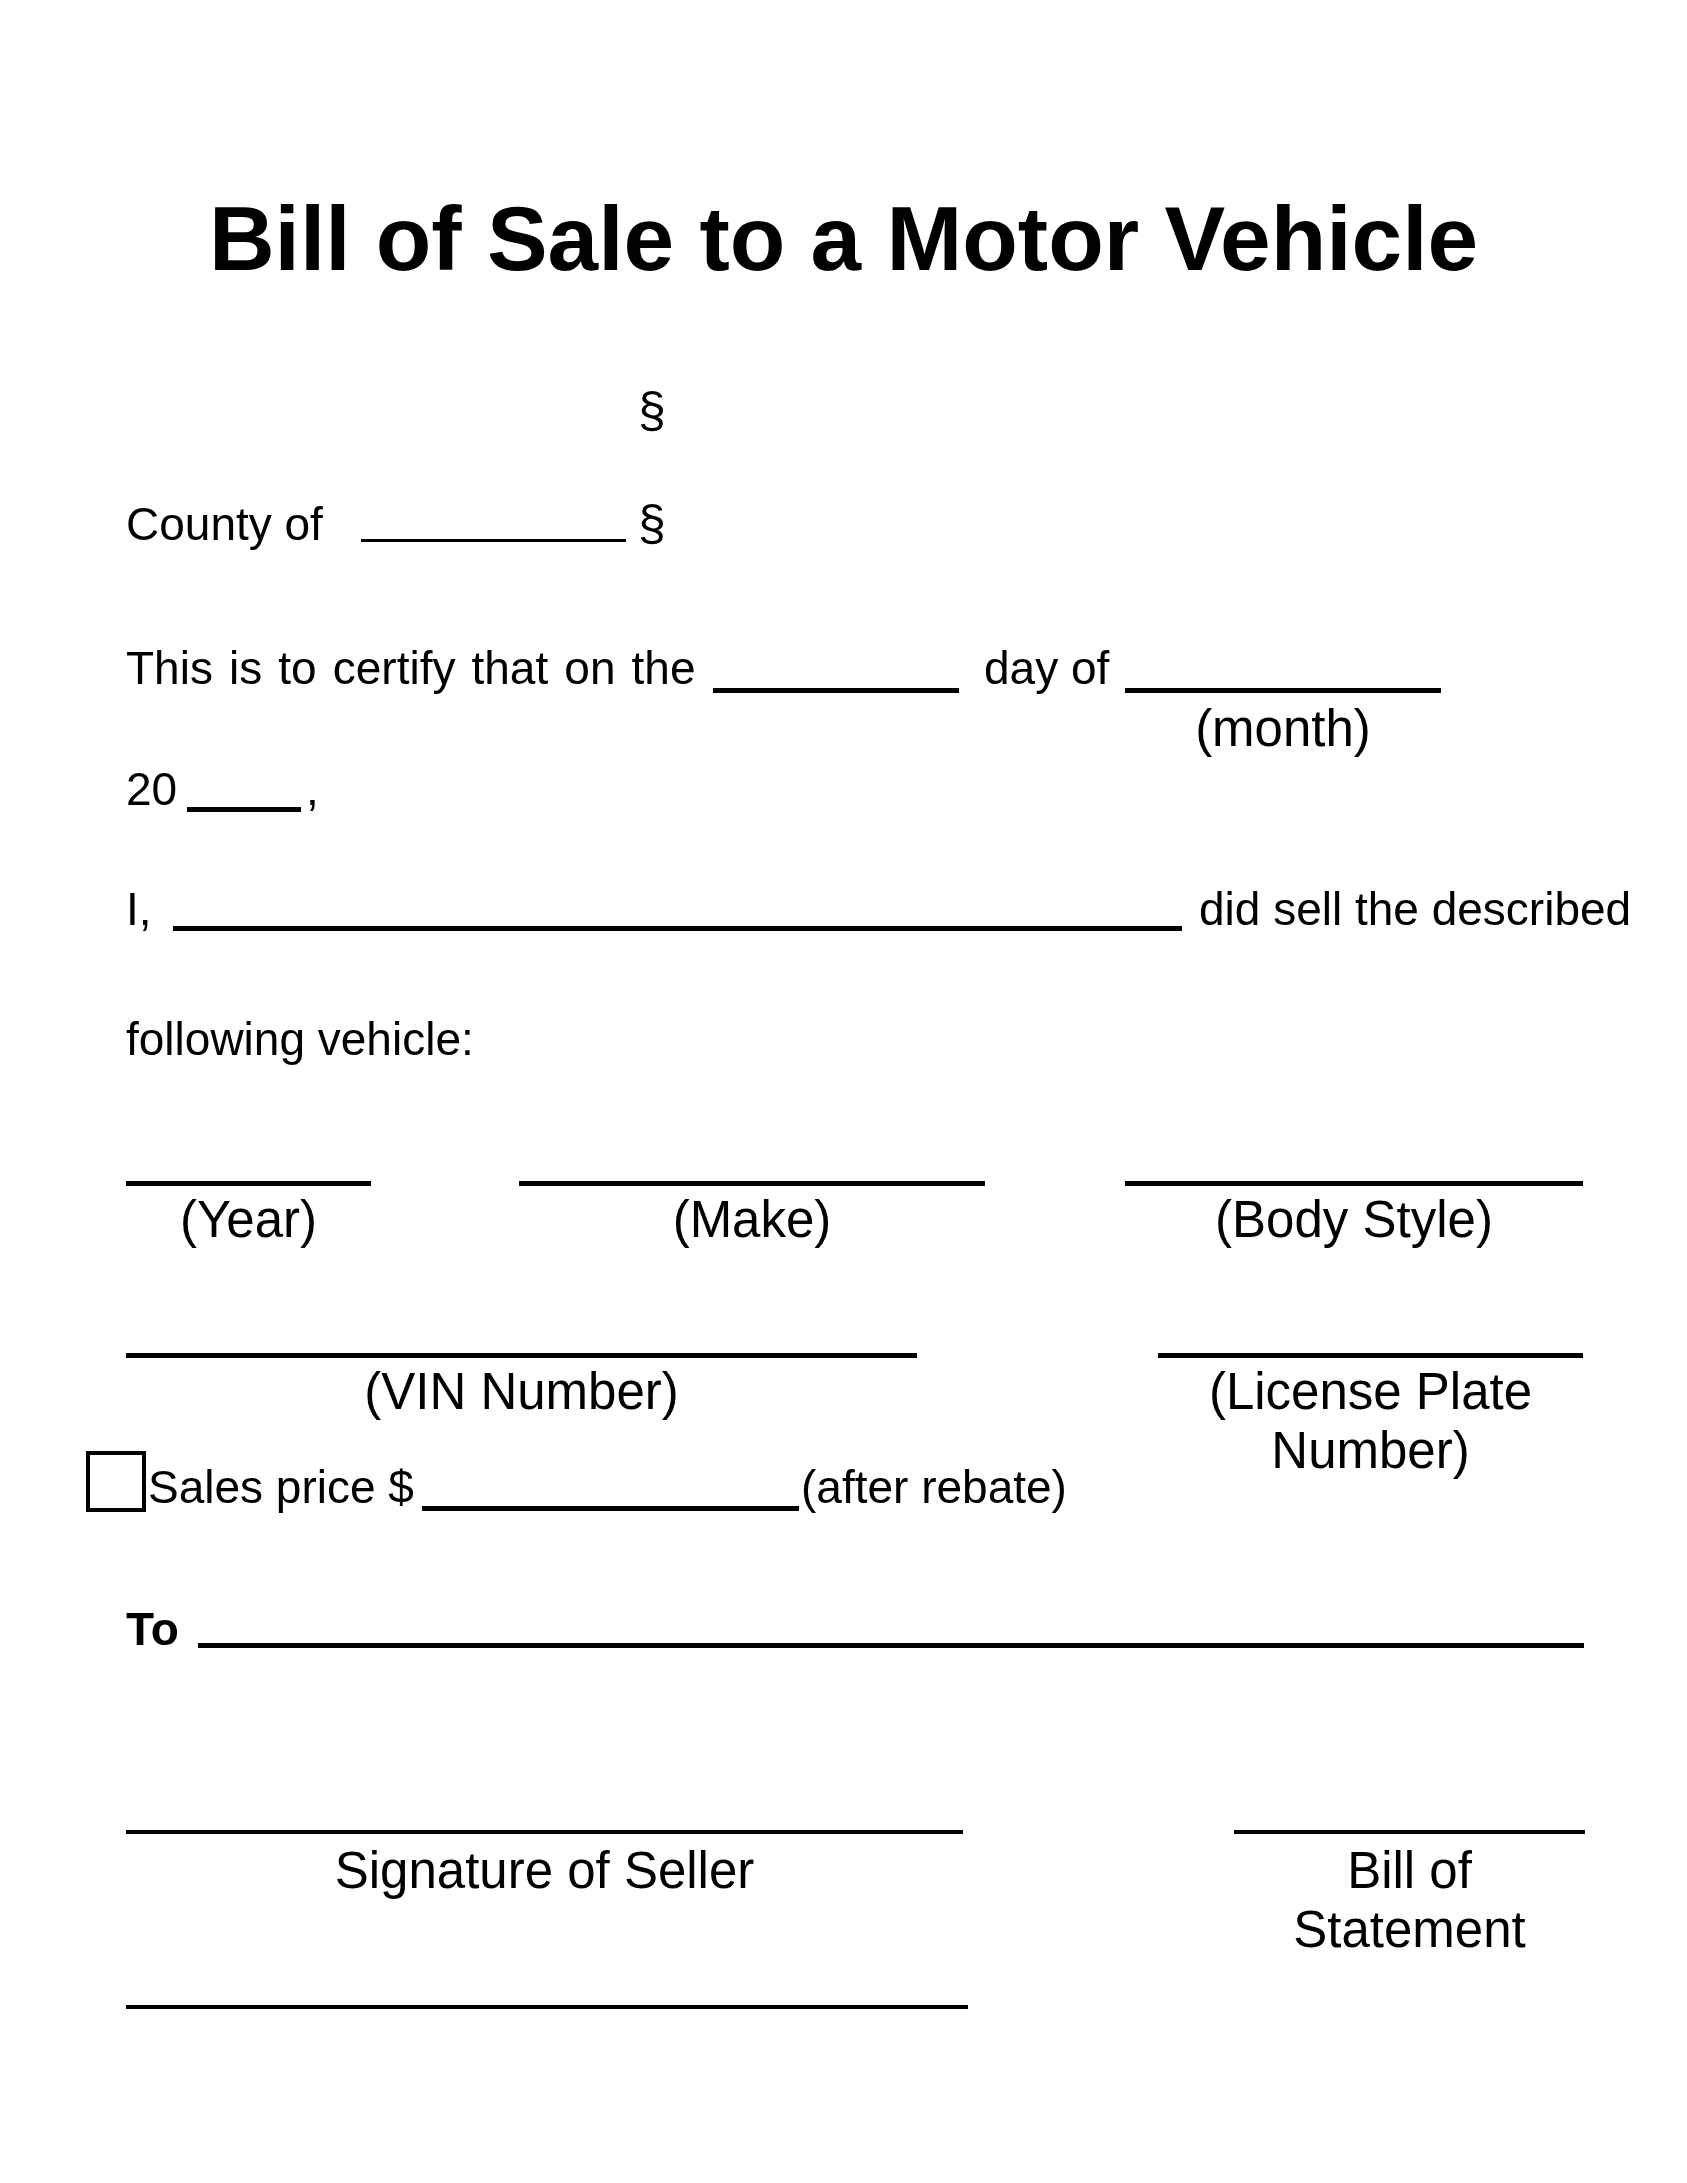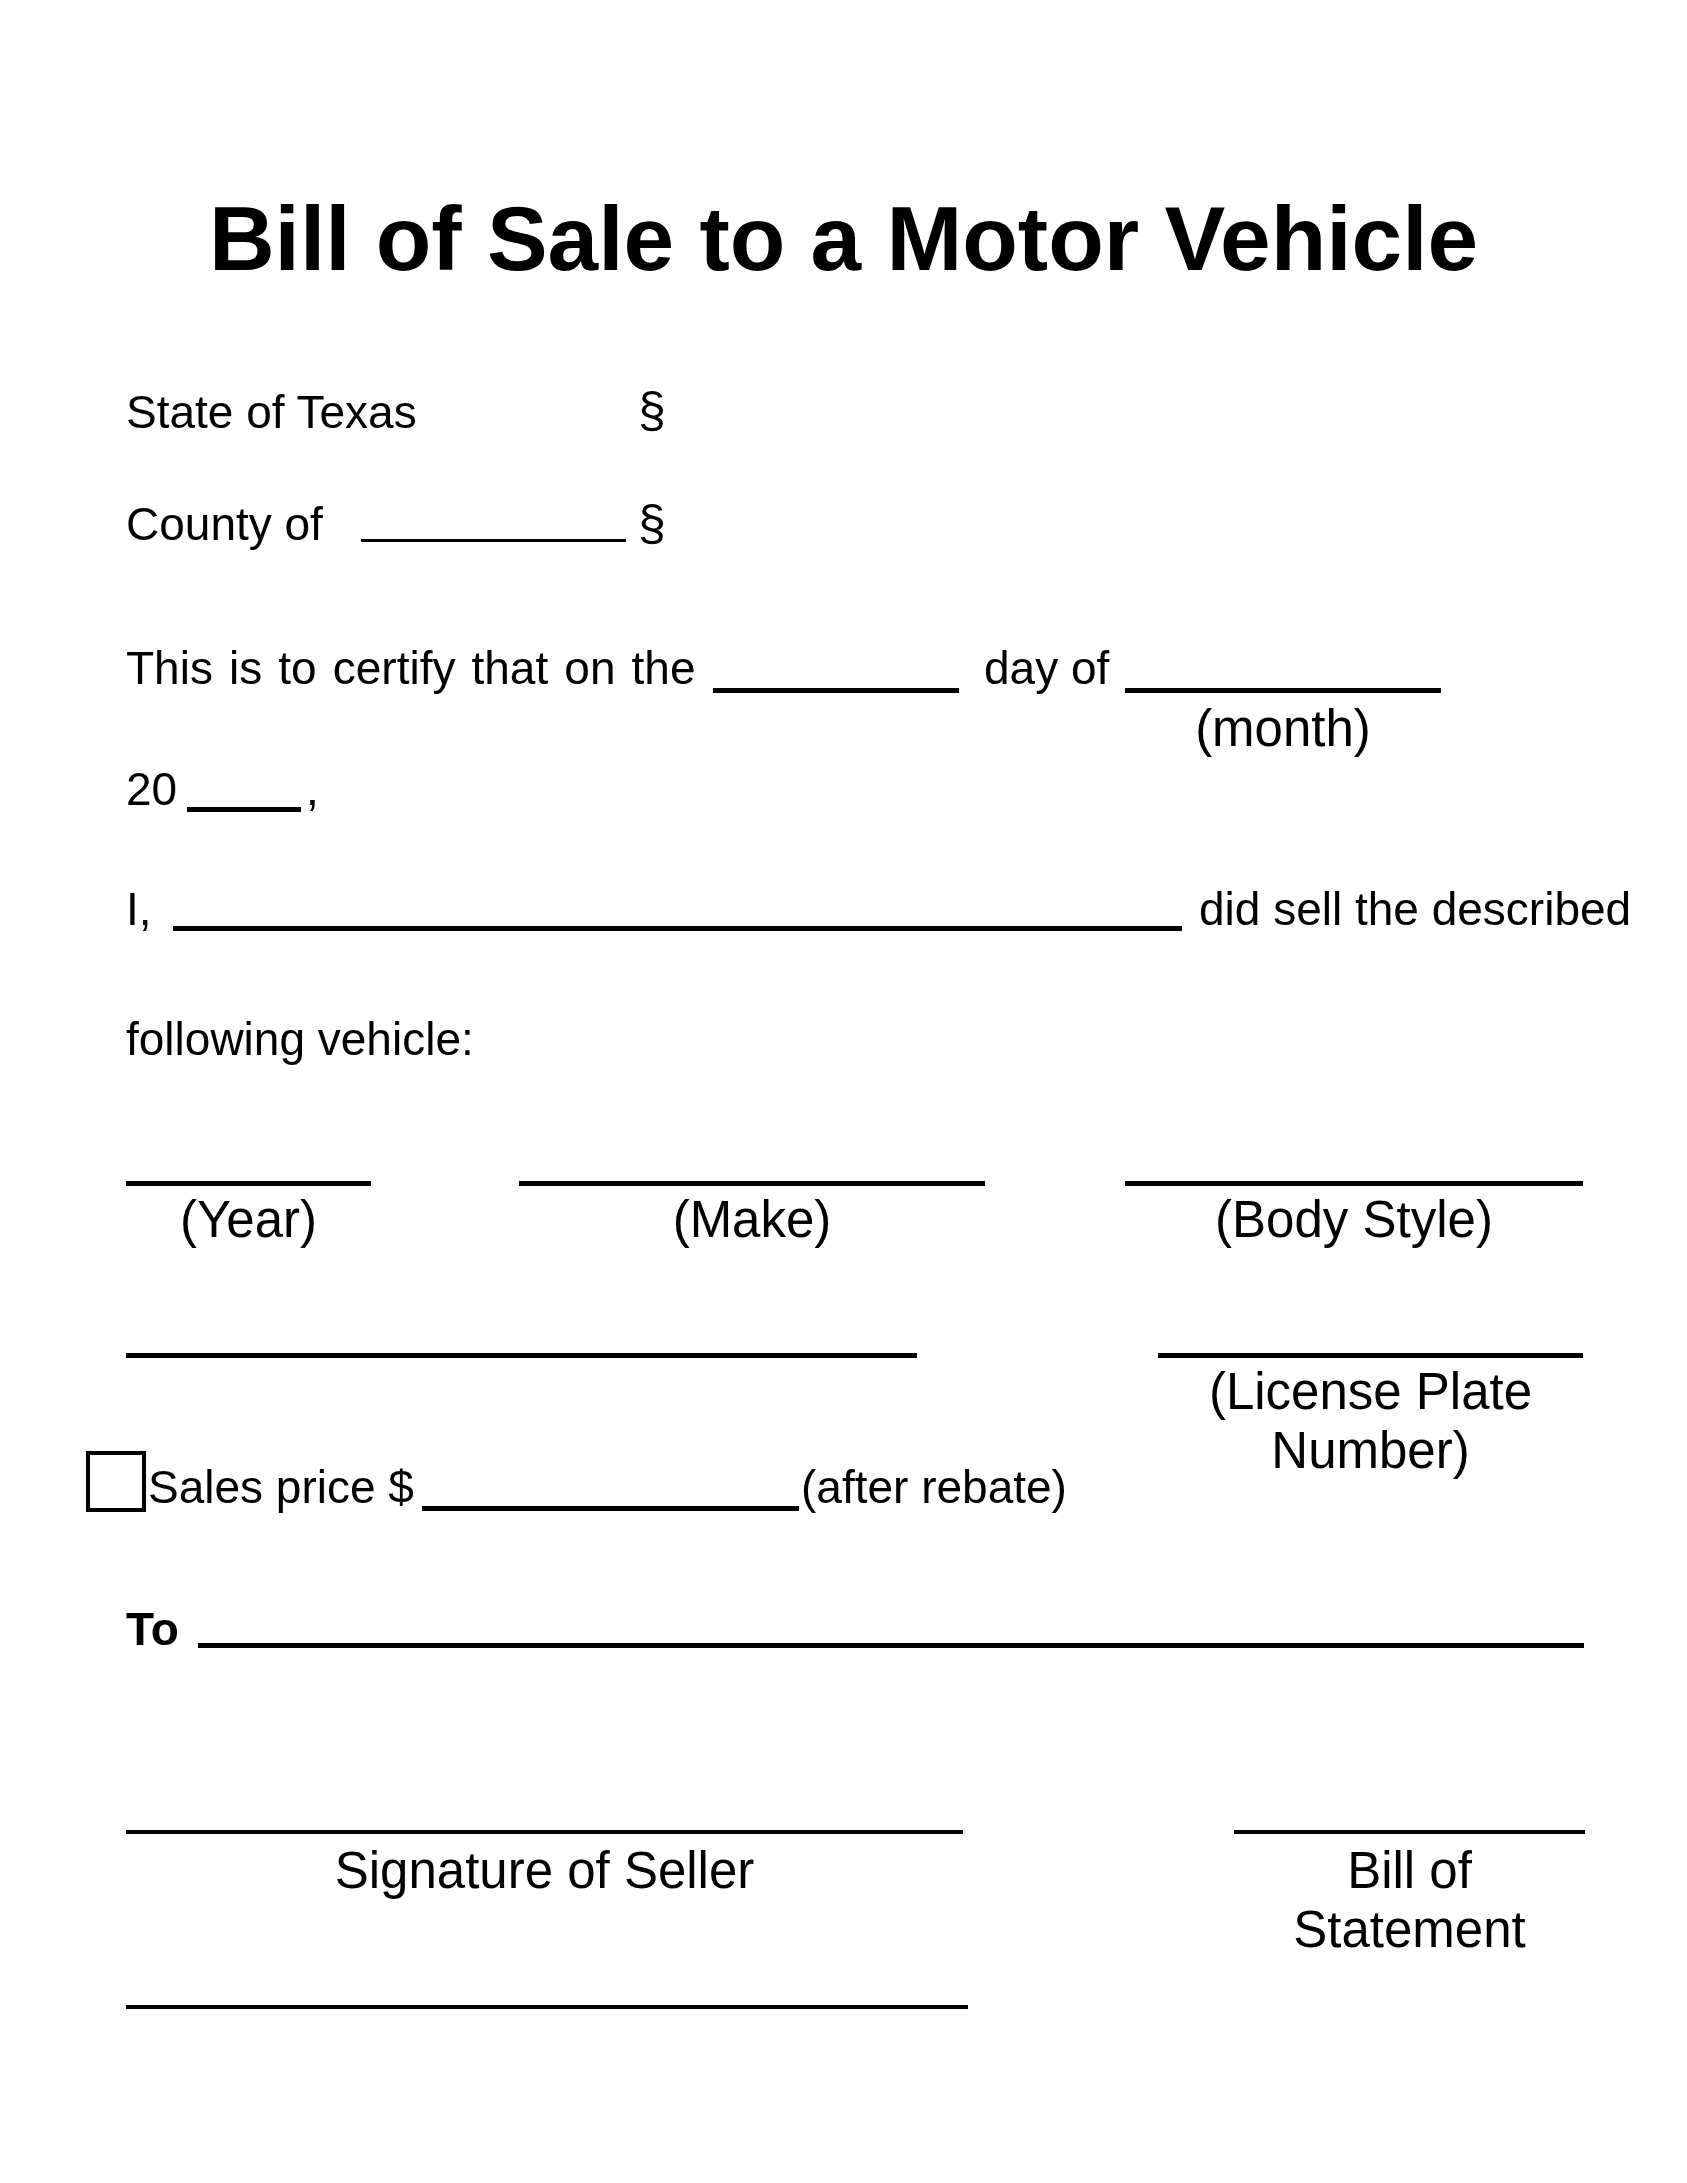--- a/index.html
+++ b/index.html
@@ -61,21 +61,20 @@
     background: #ffffff;
   }
 </style>
 </head>
 <body>
 
 <div class="page">
 
   <div class="title">Bill of Sale to a Motor Vehicle</div>
 
-  <span class="t" style="left:126px; top:386px;">State of Texas</span>
   <span class="t sec" style="left:638px; top:382px;">§</span>
 
   <span class="t" style="left:126px; top:498px;">County of</span>
   <div class="line" style="left:361px; top:539px; width:265px; height:3.3px;"></div>
   <span class="t sec" style="left:638px; top:495px;">§</span>
 
   <span class="t spread" style="left:126px; top:642px;">This is to certify that on the</span>
   <div class="line" style="left:713px; top:688px; width:246px; height:5.3px;"></div>
   <span class="t" style="left:984px; top:642px;">day of</span>
   <div class="line" style="left:1125px; top:688px; width:316px; height:5.3px;"></div>
@@ -93,20 +92,21 @@
 
   <div class="line" style="left:126px; top:1181px; width:245px; height:4.6px;"></div>
   <div class="line" style="left:519px; top:1181px; width:466px; height:4.6px;"></div>
   <div class="line" style="left:1125px; top:1181px; width:458px; height:4.6px;"></div>
   <span class="t small centered" style="left:126px; top:1191px; width:245px;">(Year)</span>
   <span class="t small centered" style="left:1125px; top:1191px; width:458px;">(Body Style)</span>
   <span class="t small centered" style="left:519px; top:1191px; width:466px;">(Make)</span>
 
   <div class="line" style="left:126px; top:1353px; width:791px; height:4.6px;"></div>
   <div class="line" style="left:1158px; top:1353px; width:425px; height:4.6px;"></div>
+  <span class="t small centered" style="left:126px; top:1363px; width:791px;">(VIN Number)</span>
   <span class="t small centered" style="left:1158px; top:1363px; width:425px;">(License Plate Number)</span>
 
   <div class="checkbox"></div>
   <span class="t" style="left:148px; top:1461px;">Sales price $</span>
   <div class="line" style="left:422px; top:1506px; width:377px; height:4.6px;"></div>
   <span class="t" style="left:801px; top:1461px;">(after rebate)</span>
 
   <span class="t" style="left:126px; top:1603px;font-weight:bold;">To</span>
   <div class="line" style="left:198px; top:1643px; width:1386px; height:5.3px;"></div>
 

